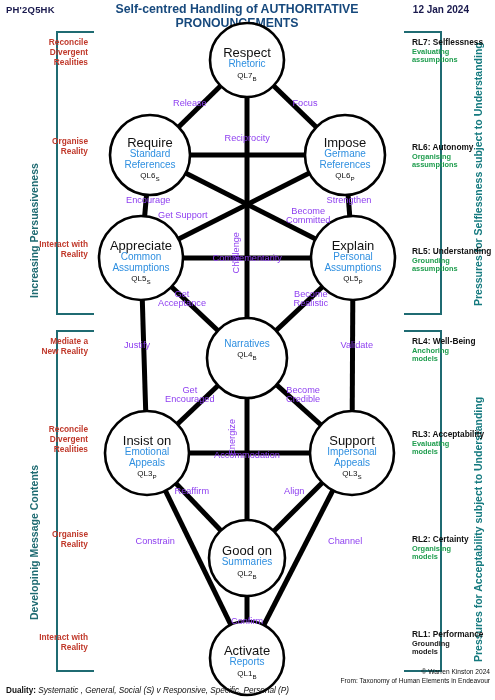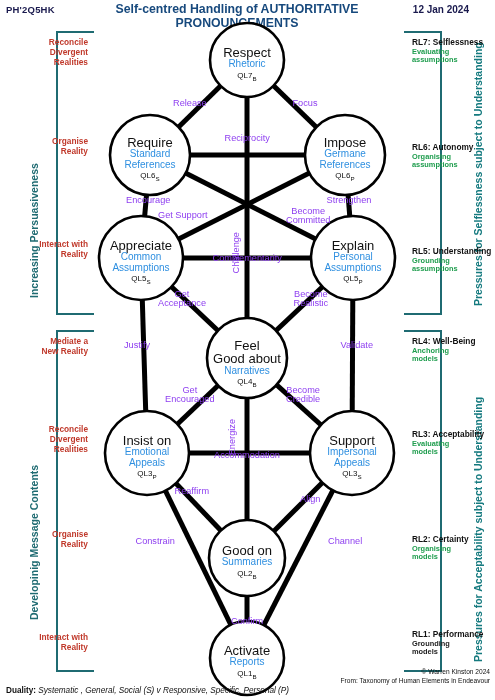--- a/index.html
+++ b/index.html
@@ -197,21 +197,20 @@
       <span class="l1">Appreciate</span>
       <span class="l2">Common<br>Assumptions</span>
       <span class="code">QL5<sub>S</sub></span>
     </div>
     <div class="node" style="width: 98px; left: 304px; top: 239px;">
       <span class="l1">Explain</span>
       <span class="l2">Personal<br>Assumptions</span>
       <span class="code">QL5<sub>P</sub></span>
     </div>
     <div class="node" style="width: 94px; left: 200px; top: 339px;">
-      <span class="l1">Feel<br>Good about</span>
       <span class="l2">Narratives</span>
       <span class="code">QL4<sub>B</sub></span>
     </div>
     <div class="node" style="width: 98px; left: 98px; top: 434px;">
       <span class="l1">Insist on</span>
       <span class="l2">Emotional<br>Appeals</span>
       <span class="code">QL3<sub>P</sub></span>
     </div>
     <div class="node" style="width: 98px; left: 303px; top: 434px;">
       <span class="l1">Support</span>
@@ -241,21 +240,21 @@
     <div class="elabel" style="left: 212.5px; top: 254px;">Complementarity</div>
     <div class="elabel" style="left: 158px; top: 289.5px;">Get<br>Acceptance</div>
     <div class="elabel" style="left: 293.5px; top: 289.5px;">Become<br>Realistic</div>
     <div class="elabel" style="left: 124px; top: 341px;">Justify</div>
     <div class="elabel" style="left: 340.5px; top: 341px;">Validate</div>
     <div class="elabel" style="left: 165px; top: 385.5px;">Get<br>Encouraged</div>
     <div class="elabel" style="left: 286px; top: 385.5px;">Become<br>Credible</div>
     <div class="elabel vert" style="left: 228px; top: 419px;">Energize</div>
     <div class="elabel" style="left: 214px; top: 451px;">Accommodation</div>
     <div class="elabel" style="left: 174.5px; top: 487px;">Reaffirm</div>
-    <div class="elabel" style="left: 300px; top: 487px; margin-top: 8px;">Align</div>
+    <div class="elabel" style="left: 284px; top: 487px;">Align</div>
     <div class="elabel" style="left: 135.5px; top: 537px;">Constrain</div>
     <div class="elabel" style="left: 328px; top: 537px;">Channel</div>
     <div class="elabel" style="left: 231px; top: 617px;">Confirm</div>
   </div>
 
 <div class="foot-duality">
   <b>Duality:</b>
   <i>Systematic , General, Social (S)  v   Responsive, Specific, Personal (P)</i>
 </div>
 <div class="foot-right">

